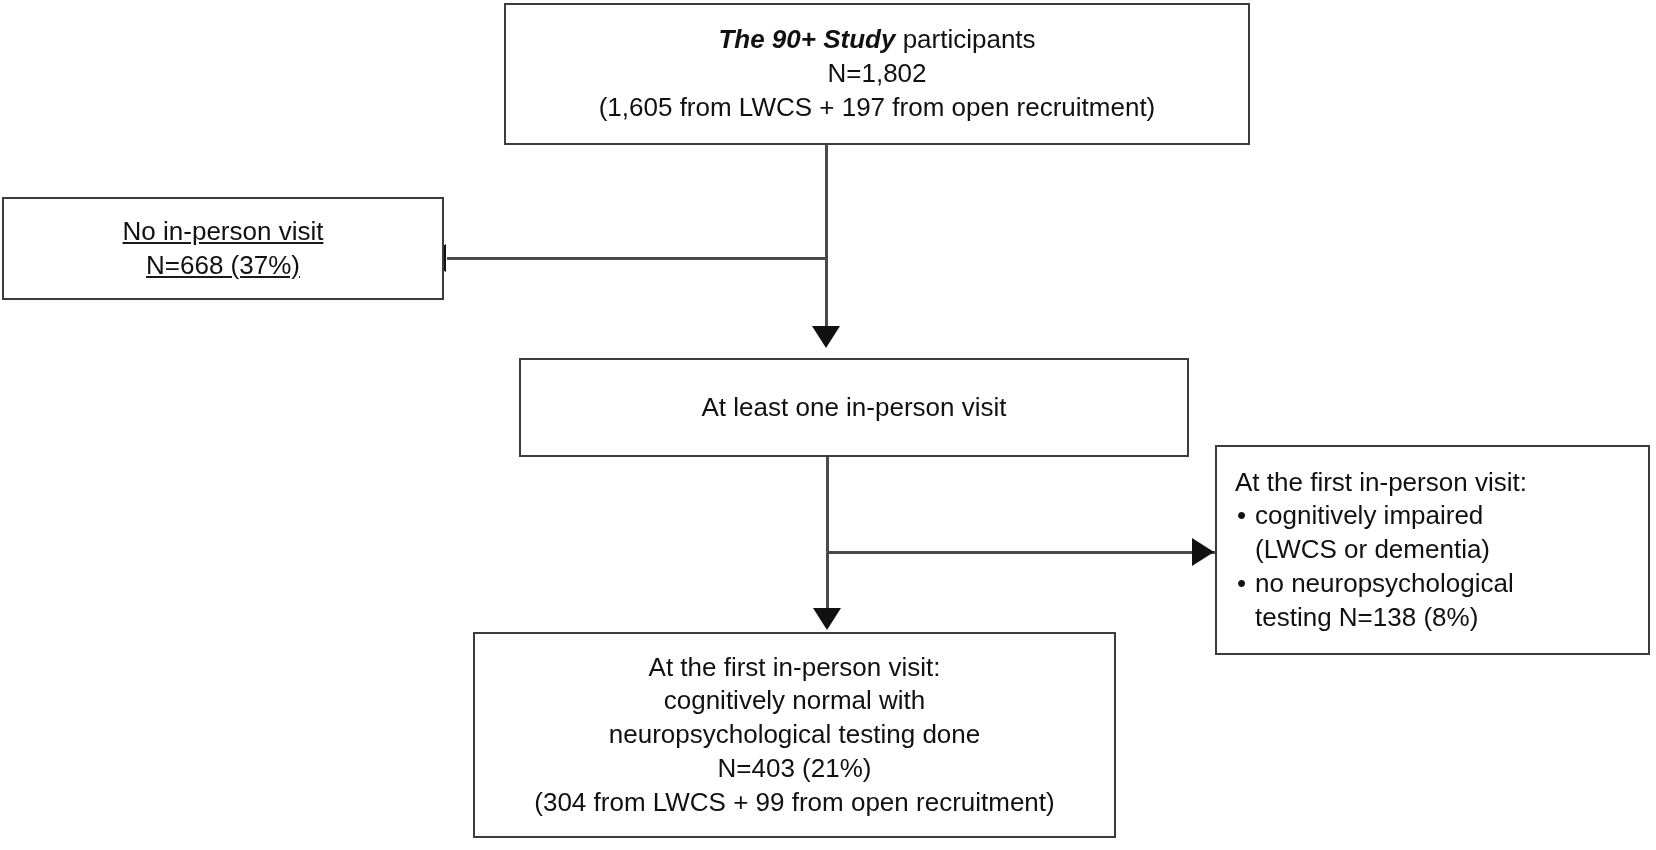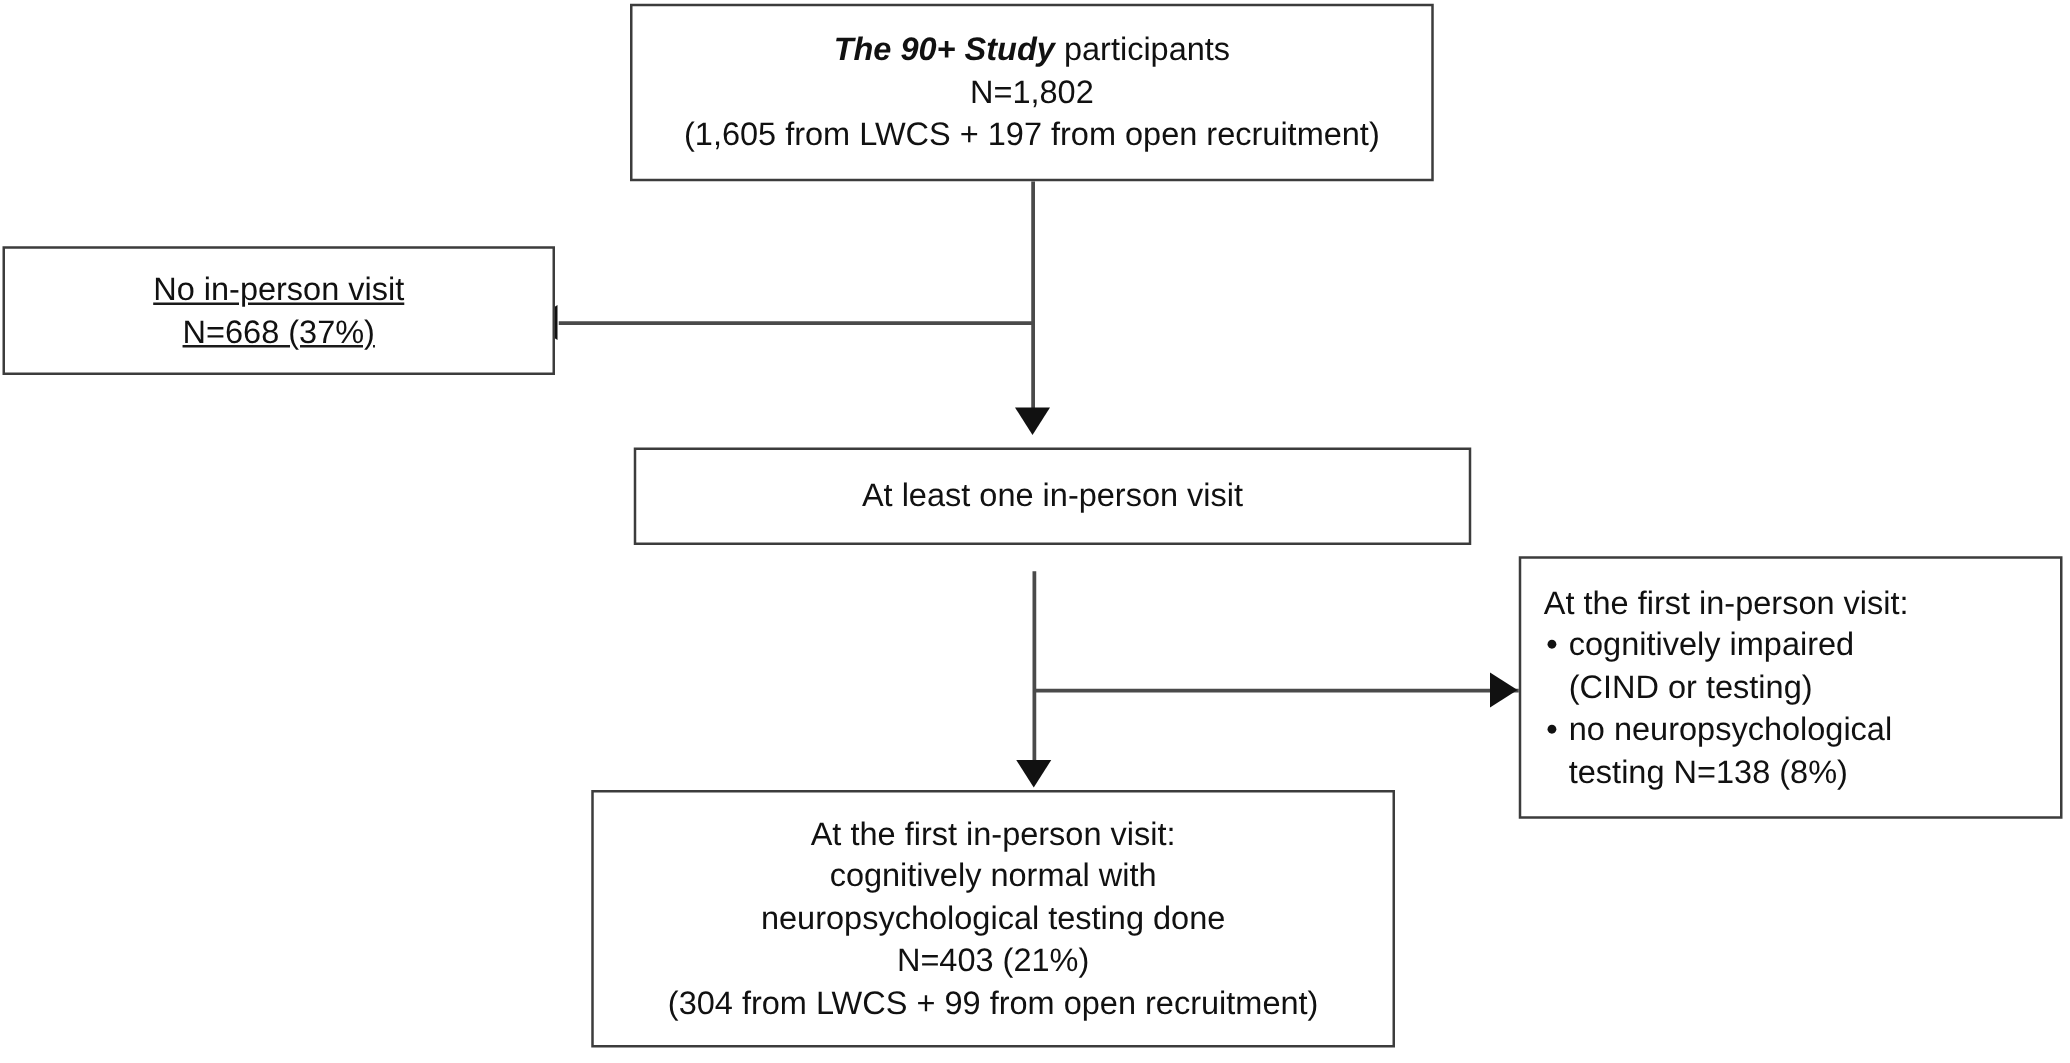--- a/index.html
+++ b/index.html
@@ -62,23 +62,23 @@
   .bullet-list li.cont {
     padding-left: 20px;
   }
   .bullet-list li .dot {
     position: absolute;
     left: 2px;
     top: 0;
   }
 
   
-  #node-top       { left: 504px;  top: 3px;   width: 643px; height: 142px; }
+  #node-top       { left: 504px;  top: 3px;   width: 746px; height: 142px; }
   #node-left      { left: 2px;    top: 197px; width: 442px; height: 103px; text-decoration: underline; }
-  #node-middle    { left: 507px;  top: 358px; width: 670px; height: 78px;  }
+  #node-middle    { left: 519px;  top: 358px; width: 670px; height: 99px;  }
   #node-right     { left: 1215px; top: 445px; width: 435px; height: 210px; padding-left: 18px; }
   #node-bottom    { left: 473px;  top: 632px; width: 643px; height: 206px; }
 
   
   .conn {
     position: absolute;
     background: #4a4a4a;
     z-index: 1;
   }
   .v-line { width: 3px; }
@@ -146,21 +146,21 @@
   </div>
 
   <div class="node" id="node-middle">
     <div class="line-row">At least one in-person visit</div>
   </div>
 
   <div class="node left-align" id="node-right">
     <div class="line-row">At the first in-person visit:</div>
     <ul class="bullet-list">
       <li><span class="dot">•</span><span>cognitively impaired</span></li>
-      <li class="cont"><span>(CIND or testing)</span></li>
+      <li class="cont"><span>(LWCS or dementia)</span></li>
       <li><span class="dot">•</span><span>no neuropsychological</span></li>
       <li class="cont"><span>testing N=138 (8%)</span></li>
     </ul>
   </div>
 
   <div class="node" id="node-bottom">
     <div class="line-row">At the first in-person visit:</div>
     <div class="line-row">cognitively normal with</div>
     <div class="line-row">neuropsychological testing done</div>
     <div class="line-row">N=403 (21%)</div>

